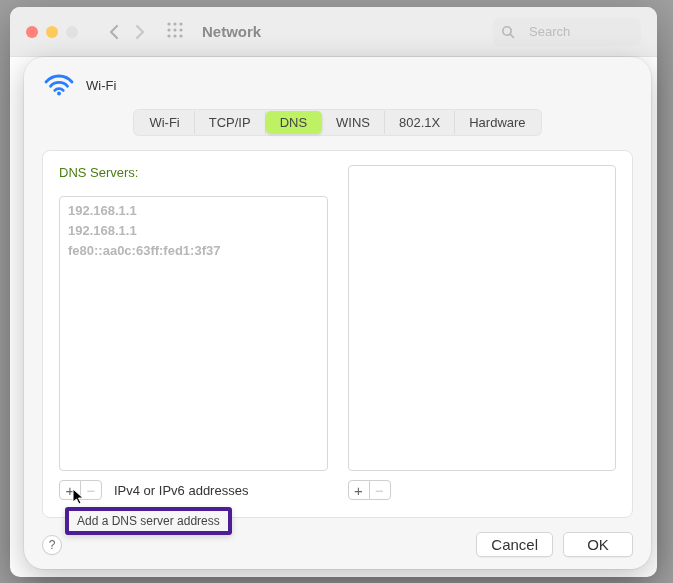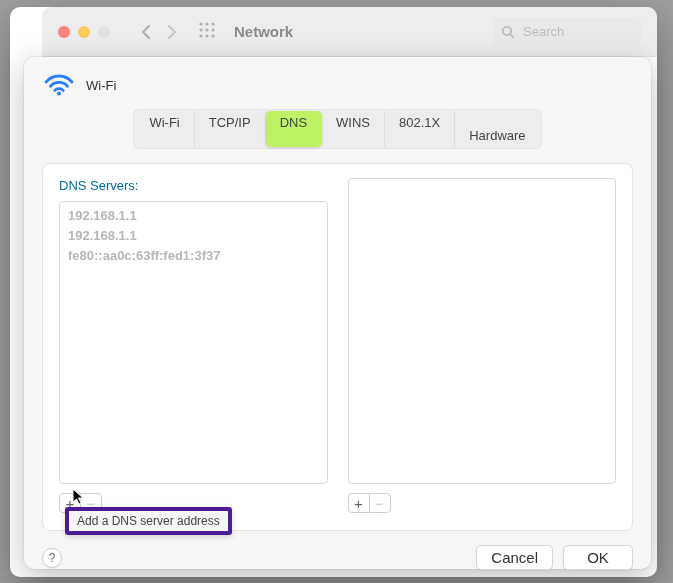--- a/index.html
+++ b/index.html
@@ -19,21 +19,20 @@
     .window {
       position: absolute;
       top: 7px;
       left: 10px;
       width: 647px;
       height: 570px;
       background: #ffffff;
       border-radius: 10px;
       box-shadow: 0 10px 40px rgba(0,0,0,0.3);
       overflow: visible;
-      padding-left: 32px;
     }
     .titlebar {
       height: 50px;
       background: #e9e9e9;
       border-top-left-radius: 10px;
       border-top-right-radius: 10px;
       display: flex;
       align-items: center;
       padding: 0 16px;
       gap: 8px;
@@ -72,42 +71,42 @@
       flex-grow: 1;
     }
     .search-wrap {
       width: 148px;
       height: 28px;
       background: #e4e4e4;
       border-radius: 6px;
       display: flex;
       align-items: center;
       padding: 0 8px;
-      gap: 8px;
+      gap: 14px;
       color: #999;
     }
     .search-wrap svg { flex-shrink: 0; }
     .search-input {
       border: none;
       outline: none;
       background: transparent;
       font-size: 13px;
       width: 100%;
       color: #555;
     }
     .search-input::placeholder { color: #a9a9a9; }
 
     .sheet {
       position: absolute;
       top: 50px;
       left: 14px;
       width: 627px;
       height: 512px;
       background: #f6f6f6;
-      border-radius: 10px;
+      border-radius: 20px;
       box-shadow: 0 8px 30px rgba(0,0,0,0.25), 0 0 0 1px rgba(0,0,0,0.05);
       padding: 16px 18px;
     }
 
     .conn-header {
       display: flex;
       align-items: center;
       gap: 12px;
       margin-bottom: 12px;
       padding-left: 2px;
@@ -134,21 +133,21 @@
       padding: 2px;
       box-shadow: inset 0 0 0 1px rgba(0,0,0,0.04);
     }
     .seg-item {
       padding: 4px 14px;
       font-size: 13px;
       color: #444;
       cursor: default;
       border-right: 1px solid rgba(0,0,0,0.07);
     }
-    .seg-item:last-child { border-right: none; margin-top: 13px; }
+    .seg-item:last-child { border-right: none; }
     .seg-item.active {
       background: #bef264;
       border-radius: 5px;
       box-shadow: 0 1px 3px rgba(0,0,0,0.12);
       border-right-color: transparent;
     }
 
     .panel {
       background: #fff;
       border: 1px solid #e3e3e3;
@@ -161,22 +160,22 @@
       gap: 20px;
       height: 100%;
     }
     .col {
       flex: 1;
       display: flex;
       flex-direction: column;
     }
     .col-label {
       font-size: 13px;
-      color: #0369a1;
-      margin-bottom: 8px;
+      color: #4d7c0f;
+      margin-bottom: 16px;
     }
     .listbox {
       flex-grow: 1;
       background: #fff;
       border: 1px solid #d8d8d8;
       border-radius: 4px;
       padding: 4px 6px;
       font-size: 13px;
       overflow: auto;
     }
@@ -350,20 +349,21 @@
           <div class="listbox" id="dns-list">
               <div class="list-row">192.168.1.1</div>
               <div class="list-row">192.168.1.1</div>
               <div class="list-row">fe80::aa0c:63ff:fed1:3f37</div>
             </div>
           <div class="list-footer">
             <div class="pm-btns">
               <div class="pm-btn">+</div>
               <div class="pm-btn">−</div>
             </div>
+            <span class="hint">IPv4 or IPv6 addresses</span>
           </div>
         </div>
 
         <div class="col">
           <div class="listbox" id="domains-list"></div>
           <div class="list-footer">
             <div class="pm-btns">
               <div class="pm-btn">+</div>
               <div class="pm-btn">−</div>
             </div>

